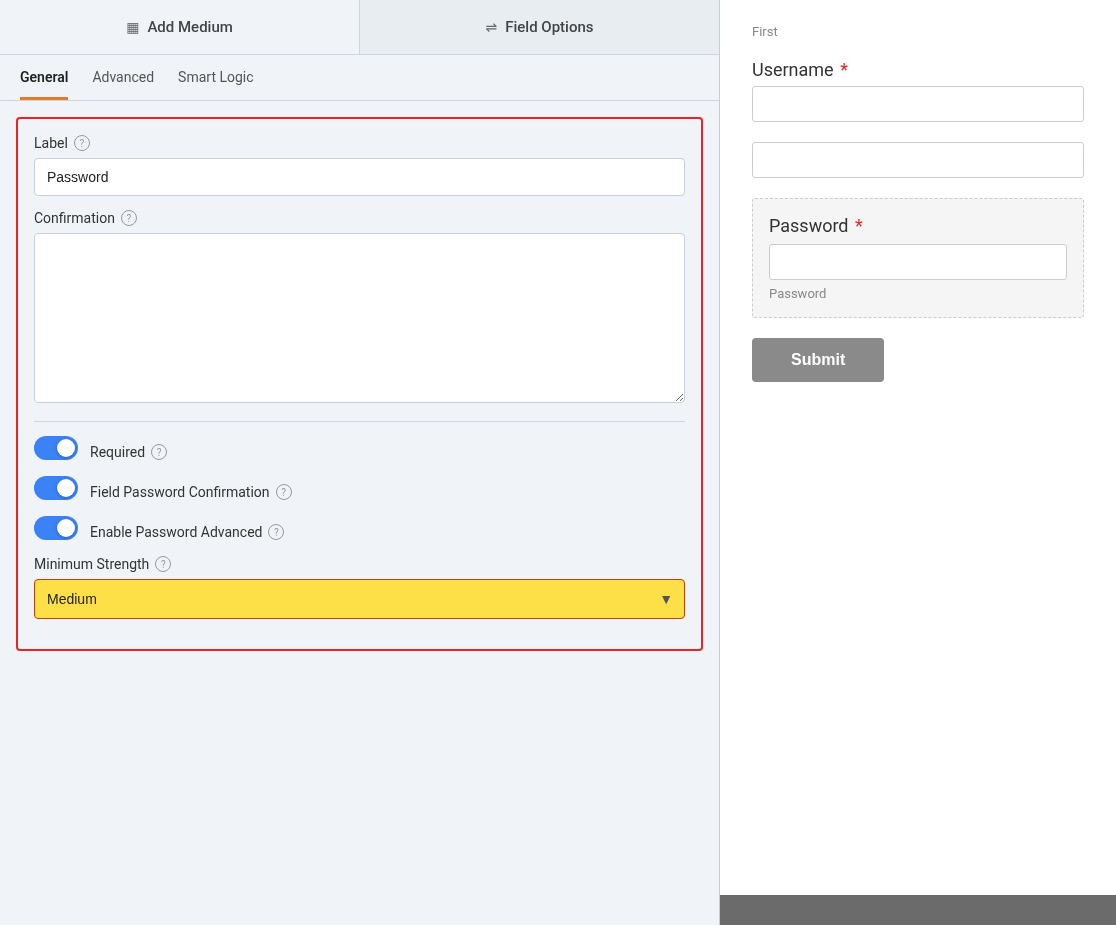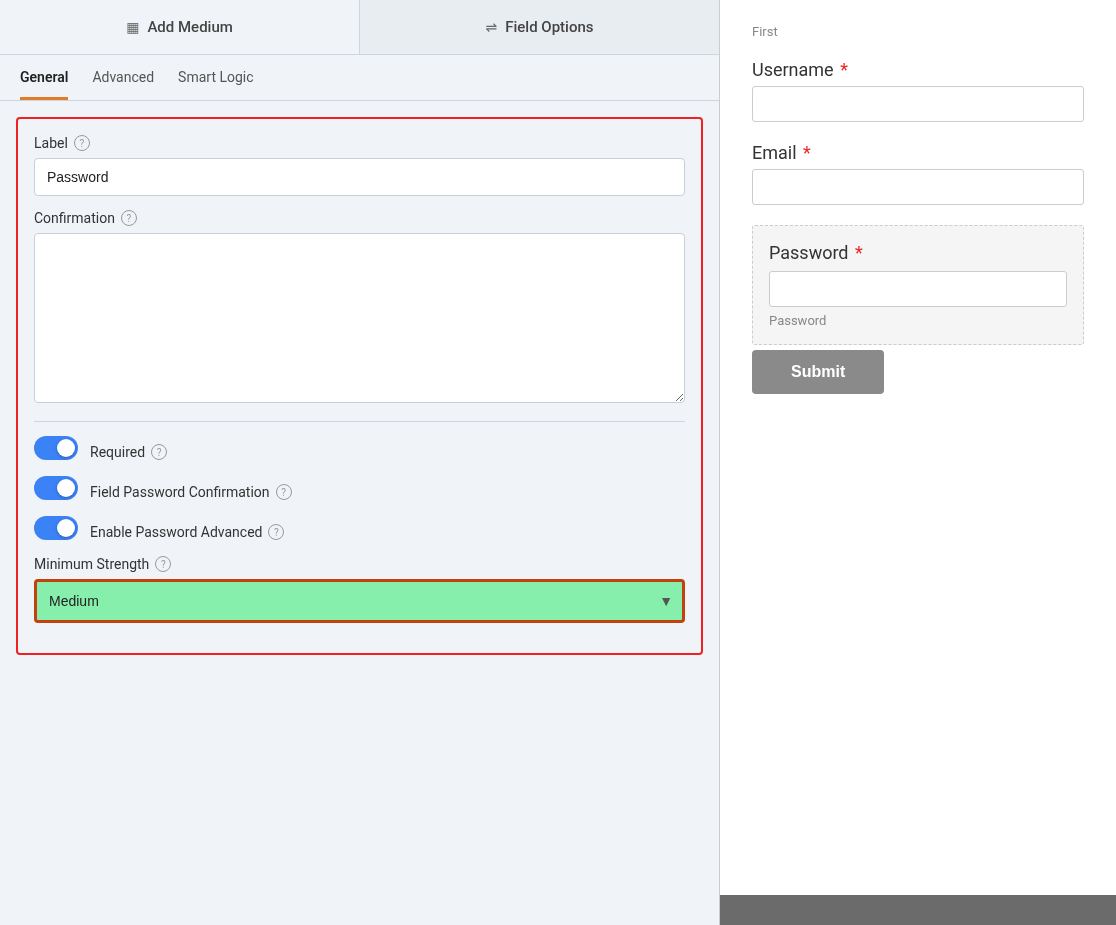--- a/index.html
+++ b/index.html
@@ -199,24 +199,24 @@
     }
 
     
     .select-wrapper {
       position: relative;
       width: 100%;
     }
     .select-input {
       width: 100%;
       padding: 11px 36px 11px 12px;
-      border: 3px solid #c2410c;
+      border: 1px solid #c2410c;
       border-radius: 4px;
       font-size: 14px;
-      background: #86efac;
+      background: #fde047;
       color: #222;
       appearance: none;
       cursor: pointer;
       outline: none;
     }
     .select-chevron {
       position: absolute;
       right: 12px;
       top: 50%;
       transform: translateY(-50%);
@@ -271,21 +271,21 @@
       font-size: 13px;
       color: #888;
       margin-bottom: 6px;
     }
 
     .password-section {
       background: #f5f5f5;
       border: 1px dashed #ccc;
       border-radius: 3px;
       padding: 16px;
-      margin-bottom: 5px;
+      margin-bottom: 20px;
     }
 
     .password-section .form-field-label {
       margin-bottom: 8px;
     }
 
     .password-hint {
       font-size: 13px;
       color: #888;
       margin-top: 6px;
@@ -436,24 +436,20 @@
     <div class="form-field-group">
       <div class="form-field-label">
         <span>Username</span>
         <span class="required-star">*</span>
       </div>
       <input type="text" class="form-text-input" style="">
     </div>
 
     
     <div class="form-field-group">
-      <div class="form-field-label">
-        <span>Email</span>
-        <span class="required-star">*</span>
-      </div>
       <input type="text" class="form-text-input" style="">
     </div>
 
     
     <div class="password-section">
       <div class="form-field-label">
         <span>Password</span>
         <span class="required-star">*</span>
       </div>
       <input type="password" class="form-text-input" style="">

